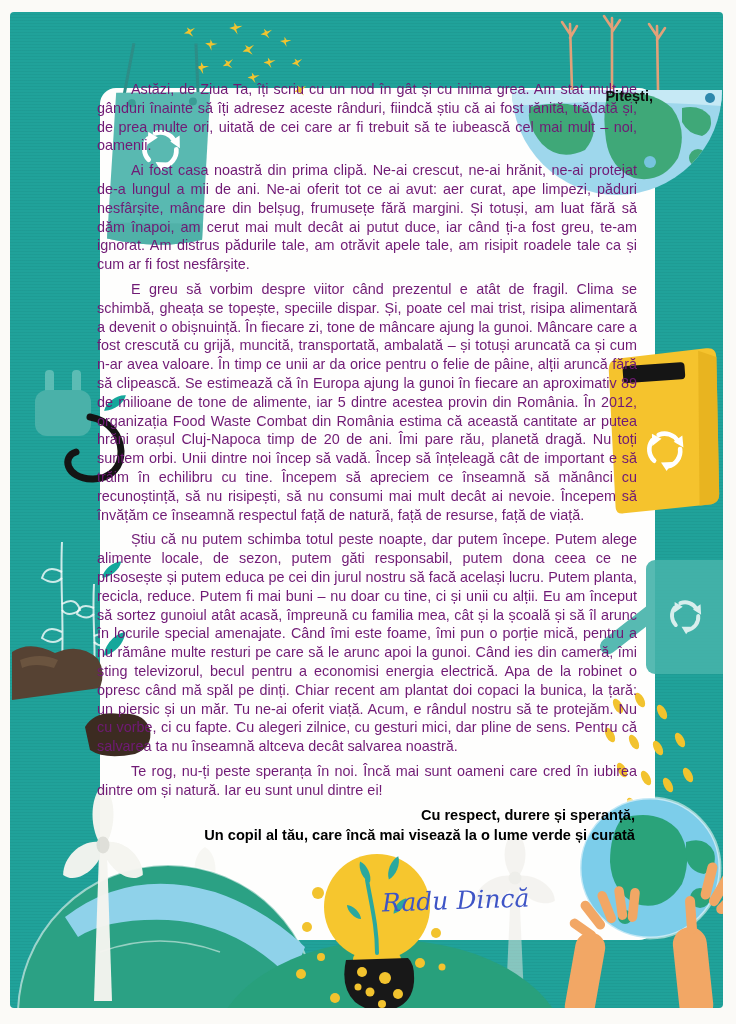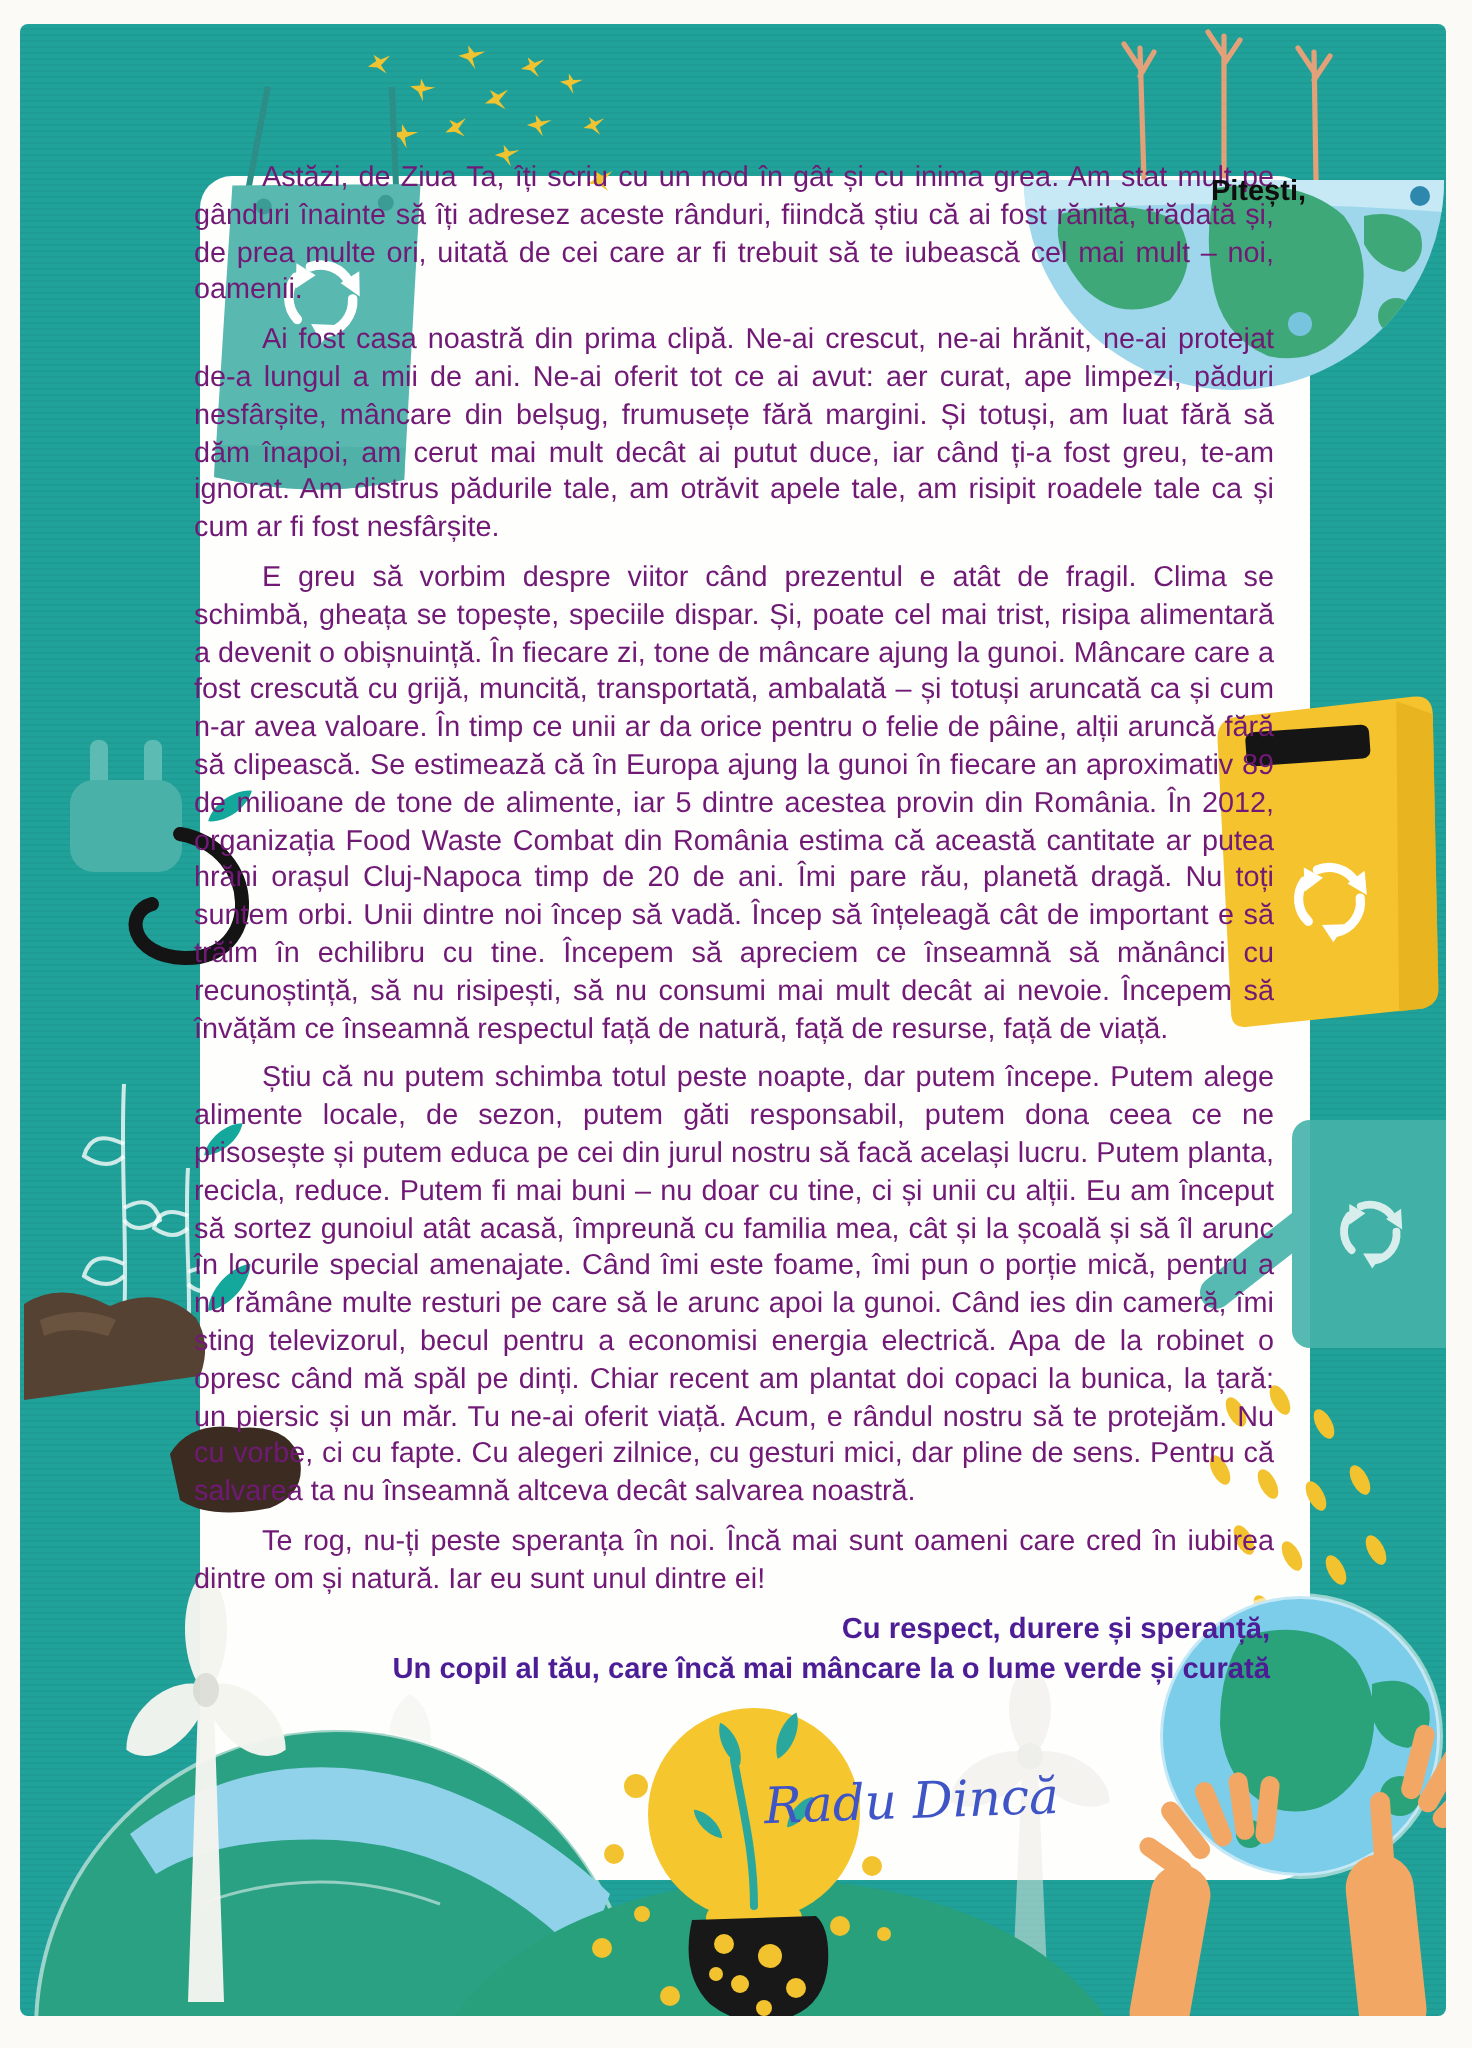--- a/index.html
+++ b/index.html
@@ -14,21 +14,21 @@
          border-radius:16px;}
   .deco{position:absolute;left:0;top:0;width:713px;height:996px;pointer-events:none;}
   .textlayer{position:absolute;left:97px;top:80px;width:540px;z-index:5;}
   .dateblock{position:absolute;left:460px;top:86px;width:193px;text-align:right;z-index:6;
              font-weight:bold;font-size:14.5px;line-height:1.38;color:#0e0e0e;}
   .title{margin:40px 0 10px 0;text-align:center;font-family:"Liberation Serif",serif;
          font-style:italic;font-weight:bold;font-size:22px;color:#2ea08c;letter-spacing:.4px;}
   .body-text p{margin:0 0 6px 0;font-size:14.4px;line-height:18.8px;color:#701a75;
          text-align:justify;text-indent:34px;}
   .closing{margin-top:2px;text-align:right;font-weight:bold;font-size:14.6px;line-height:20px;
-         color:#4c1d95;padding-right:2px;}
+         color:#000000;padding-right:2px;}
   .closing div{margin:0;}
   .signature{position:absolute;left:382px;top:886px;z-index:7;font-family:"DejaVu Serif",serif;
          font-style:italic;font-size:25px;color:#3f55c6;transform:rotate(-2deg);}
 </style>
 </head>
 <body>
 
 <div class="page">
   <div class="poster"></div>
   <div class="paper" style="position:absolute;left:100px;top:88px;"></div>
@@ -258,18 +258,18 @@
   <div class="textlayer">
     <div class="body-text">
       <p>Astăzi, de Ziua Ta, îți scriu cu un nod în gât și cu inima grea. Am stat mult pe gânduri înainte să îți adresez aceste rânduri, fiindcă știu că ai fost rănită, trădată și, de prea multe ori, uitată de cei care ar fi trebuit să te iubească cel mai mult – noi, oamenii.</p>
       <p>Ai fost casa noastră din prima clipă. Ne-ai crescut, ne-ai hrănit, ne-ai protejat de-a lungul a mii de ani. Ne-ai oferit tot ce ai avut: aer curat, ape limpezi, păduri nesfârșite, mâncare din belșug, frumusețe fără margini. Și totuși, am luat fără să dăm înapoi, am cerut mai mult decât ai putut duce, iar când ți-a fost greu, te-am ignorat. Am distrus pădurile tale, am otrăvit apele tale, am risipit roadele tale ca și cum ar fi fost nesfârșite.</p>
       <p>E greu să vorbim despre viitor când prezentul e atât de fragil. Clima se schimbă, gheața se topește, speciile dispar. Și, poate cel mai trist, risipa alimentară a devenit o obișnuință. În fiecare zi, tone de mâncare ajung la gunoi. Mâncare care a fost crescută cu grijă, muncită, transportată, ambalată – și totuși aruncată ca și cum n-ar avea valoare. În timp ce unii ar da orice pentru o felie de pâine, alții aruncă fără să clipească. Se estimează că în Europa ajung la gunoi în fiecare an aproximativ 89 de milioane de tone de alimente, iar 5 dintre acestea provin din România. În 2012, organizația Food Waste Combat din România estima că această cantitate ar putea hrăni orașul Cluj-Napoca timp de 20 de ani. Îmi pare rău, planetă dragă. Nu toți suntem orbi. Unii dintre noi încep să vadă. Încep să înțeleagă cât de important e să trăim în echilibru cu tine. Începem să apreciem ce înseamnă să mănânci cu recunoștință, să nu risipești, să nu consumi mai mult decât ai nevoie. Începem să învățăm ce înseamnă respectul față de natură, față de resurse, față de viață.</p>
       <p>Știu că nu putem schimba totul peste noapte, dar putem începe. Putem alege alimente locale, de sezon, putem găti responsabil, putem dona ceea ce ne prisosește și putem educa pe cei din jurul nostru să facă același lucru. Putem planta, recicla, reduce. Putem fi mai buni – nu doar cu tine, ci și unii cu alții. Eu am început să sortez gunoiul atât acasă, împreună cu familia mea, cât și la școală și să îl arunc în locurile special amenajate. Când îmi este foame, îmi pun o porție mică, pentru a nu rămâne multe resturi pe care să le arunc apoi la gunoi. Când ies din cameră, îmi sting televizorul, becul pentru a economisi energia electrică. Apa de la robinet o opresc când mă spăl pe dinți. Chiar recent am plantat doi copaci la bunica, la țară: un piersic și un măr. Tu ne-ai oferit viață. Acum, e rândul nostru să te protejăm. Nu cu vorbe, ci cu fapte. Cu alegeri zilnice, cu gesturi mici, dar pline de sens. Pentru că salvarea ta nu înseamnă altceva decât salvarea noastră.</p>
       <p>Te rog, nu-ți peste speranța în noi. Încă mai sunt oameni care cred în iubirea dintre om și natură. Iar eu sunt unul dintre ei!</p>
     </div>
     <div class="closing">
       <div>Cu respect, durere și speranță,</div>
-      <div>Un copil al tău, care încă mai mâncare la o lume verde și curată</div>
+      <div>Un copil al tău, care încă mai visează la o lume verde și curată</div>
     </div>
   </div>
 
   <div class="signature">Radu Dincă</div>
 </div>
 
 </body></html>

